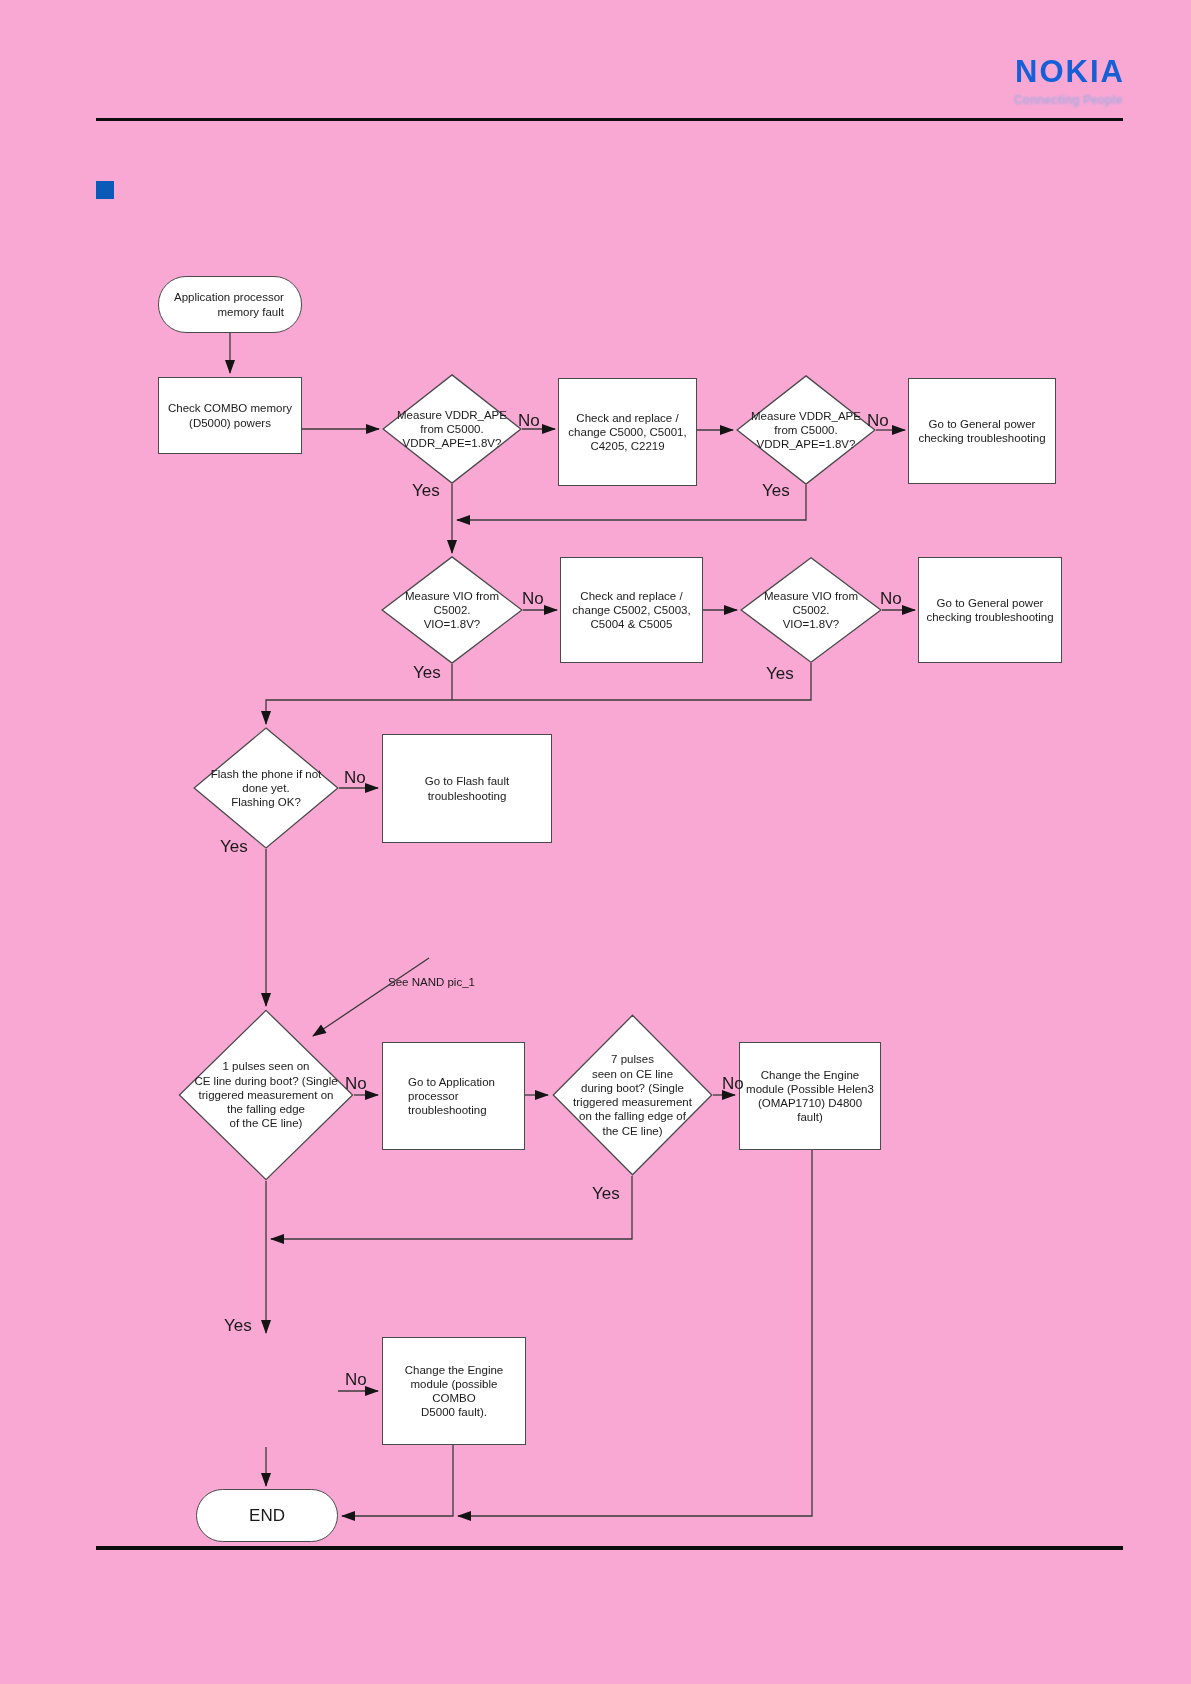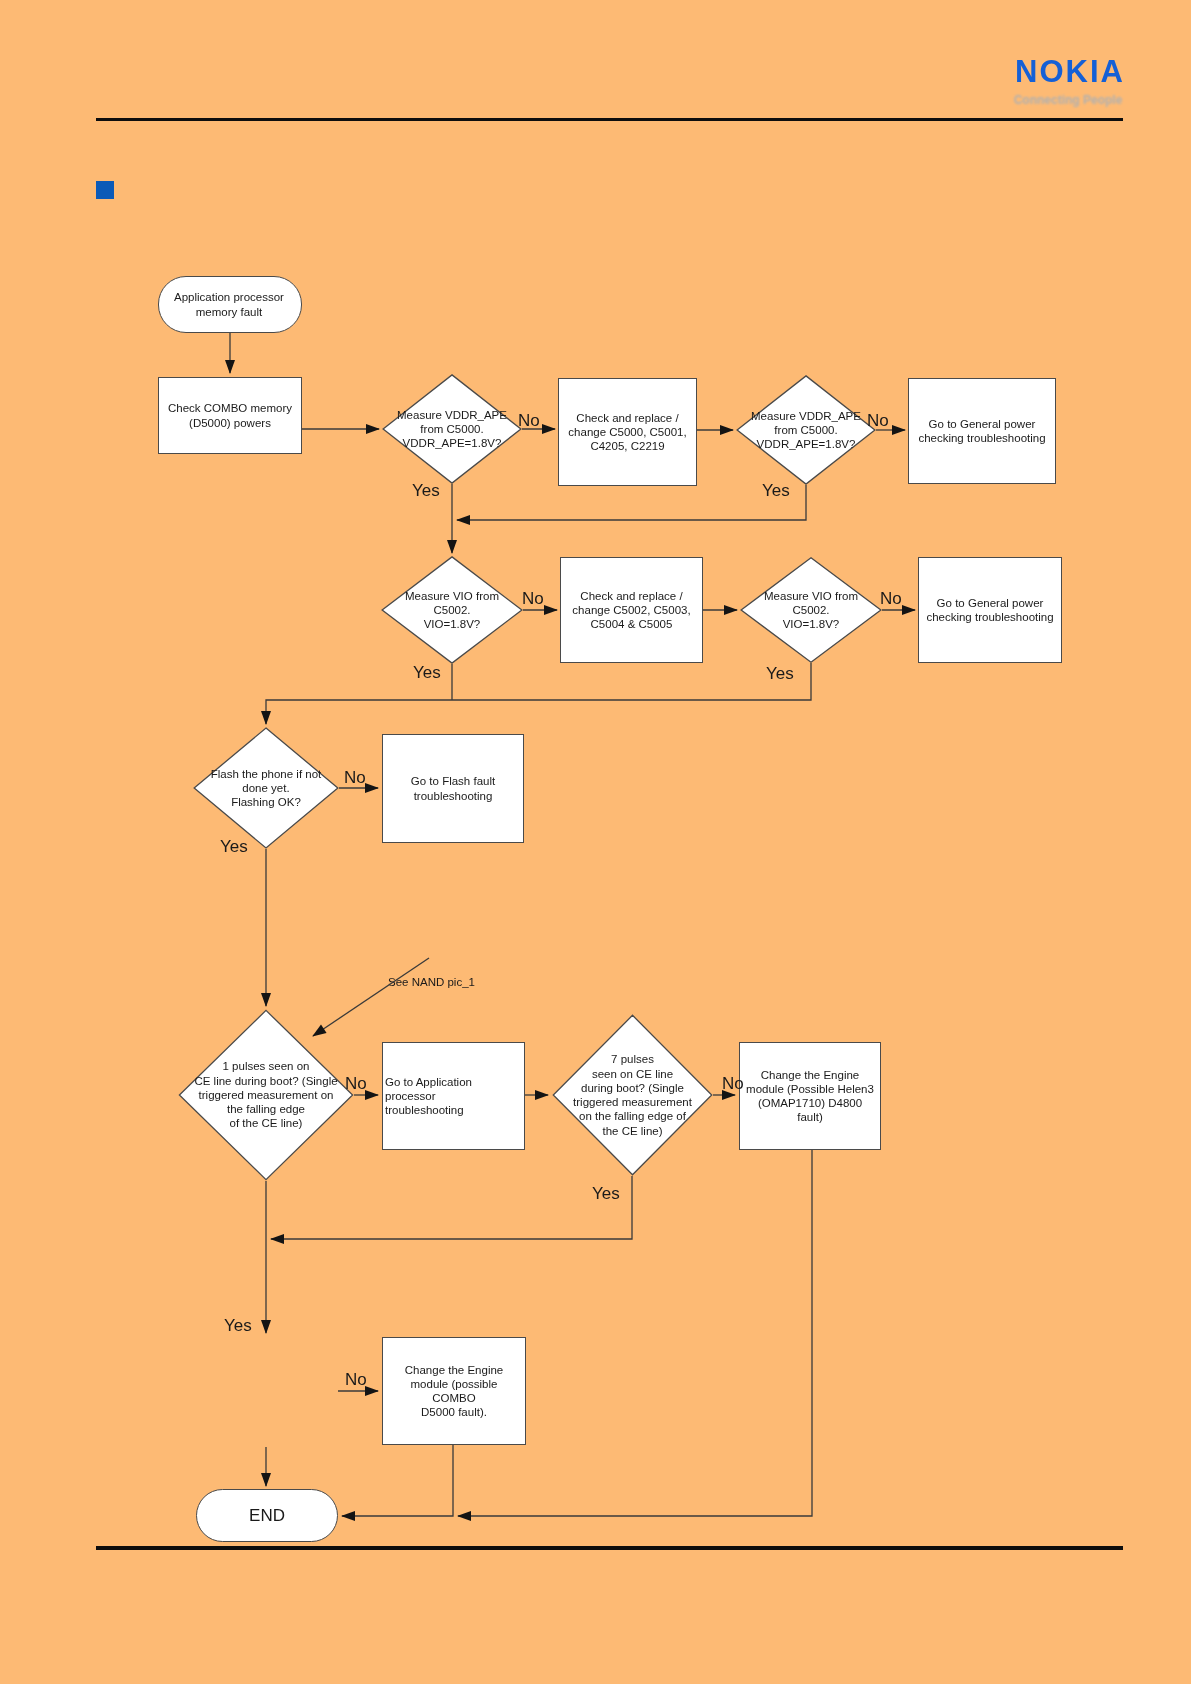--- a/index.html
+++ b/index.html
@@ -1,36 +1,36 @@
 <!DOCTYPE html>
 <html><head>
 <meta charset="utf-8">
 <style>
   html,body{margin:0;padding:0;background:#ffffff;}
-  #page{position:relative;width:1191px;height:1684px;background:#fdba74;overflow:hidden;
+  #page{position:relative;width:1191px;height:1684px;background:#f9a8d4;overflow:hidden;
         font-family:"Liberation Sans","DejaVu Sans",sans-serif;color:#1a1a1a;}
 
   
   .nokia-logo{position:absolute;left:975px;top:54px;width:150px;text-align:right;
               font-size:31px;font-weight:800;letter-spacing:2px;color:#1560D6;
               font-family:"Liberation Sans",sans-serif;}
   .nokia-tagline{position:absolute;left:1012px;top:93px;width:112px;text-align:center;
                  font-size:12px;color:#6FA9E4;opacity:.55;filter:blur(1.1px);font-weight:bold;}
   .rule-top{position:absolute;left:96px;top:118px;width:1027px;height:3px;background:#0d0d0d;}
   .rule-bottom{position:absolute;left:96px;top:1546px;width:1027px;height:4px;background:#0d0d0d;}
   .section-bullet{position:absolute;left:96px;top:181px;width:18px;height:18px;background:#0B5AB8;}
 
   
   .pbox,.stadium,.diamond{position:absolute;box-sizing:border-box;font-size:11.5px;line-height:1.24;}
   .pbox{border:1.3px solid #4a4a4a;background:#fff;display:flex;align-items:center;
         justify-content:center;text-align:center;padding:4px 6px;}
-  .pbox.left-text{justify-content:flex-start;text-align:left;padding-left:2px;}
+  .pbox.left-text{justify-content:flex-start;text-align:left;padding-left:25px;}
   .stadium{border:1.4px solid #4a4a4a;background:#fff;border-radius:28px;display:flex;
            align-items:center;}
-  .stadium.left-text{padding-left:15px;text-align:center;}
+  .stadium.left-text{padding-left:15px;text-align:right;}
   .stadium.center-text{justify-content:center;text-align:center;font-size:17px;}
   .diamond svg{position:absolute;left:0;top:0;width:100%;height:100%;overflow:visible;}
   .diamond polygon{fill:#ffffff;stroke:#4a4a4a;stroke-width:1.3;vector-effect:non-scaling-stroke;}
   .diamond .node-text{position:absolute;inset:0;display:flex;align-items:center;
                       justify-content:center;text-align:center;}
   .diamond .node-text.wide{left:-20%;width:140%;}
   .node-text{white-space:pre-line;}
 
   
   #connectors{position:absolute;left:0;top:0;width:1191px;height:1684px;pointer-events:none;}
@@ -118,21 +118,21 @@
 
   <div class="diamond" style="left:193px;top:727px;width:146px;height:122px;">
     <svg viewBox="0 0 100 100" preserveAspectRatio="none">
         <polygon points="50,0.8 99.2,50 50,99.2 0.8,50"></polygon>
       </svg>
     <div class="node-text">Flash the phone if not
 done yet.
 Flashing OK?</div>
   </div>
 
-  <div class="pbox" style="left:382px;top:734px;width:142px;height:109px;">
+  <div class="pbox" style="left:382px;top:734px;width:170px;height:109px;">
     <div class="node-text">Go to Flash fault
 troubleshooting</div>
   </div>
 
   <div class="annotation" style="left:388px;top:976px;">See NAND pic_1</div>
 
   <div class="diamond" style="left:178px;top:1009px;width:176px;height:172px;">
     <svg viewBox="0 0 100 100" preserveAspectRatio="none">
         <polygon points="50,0.8 99.2,50 50,99.2 0.8,50"></polygon>
       </svg>

